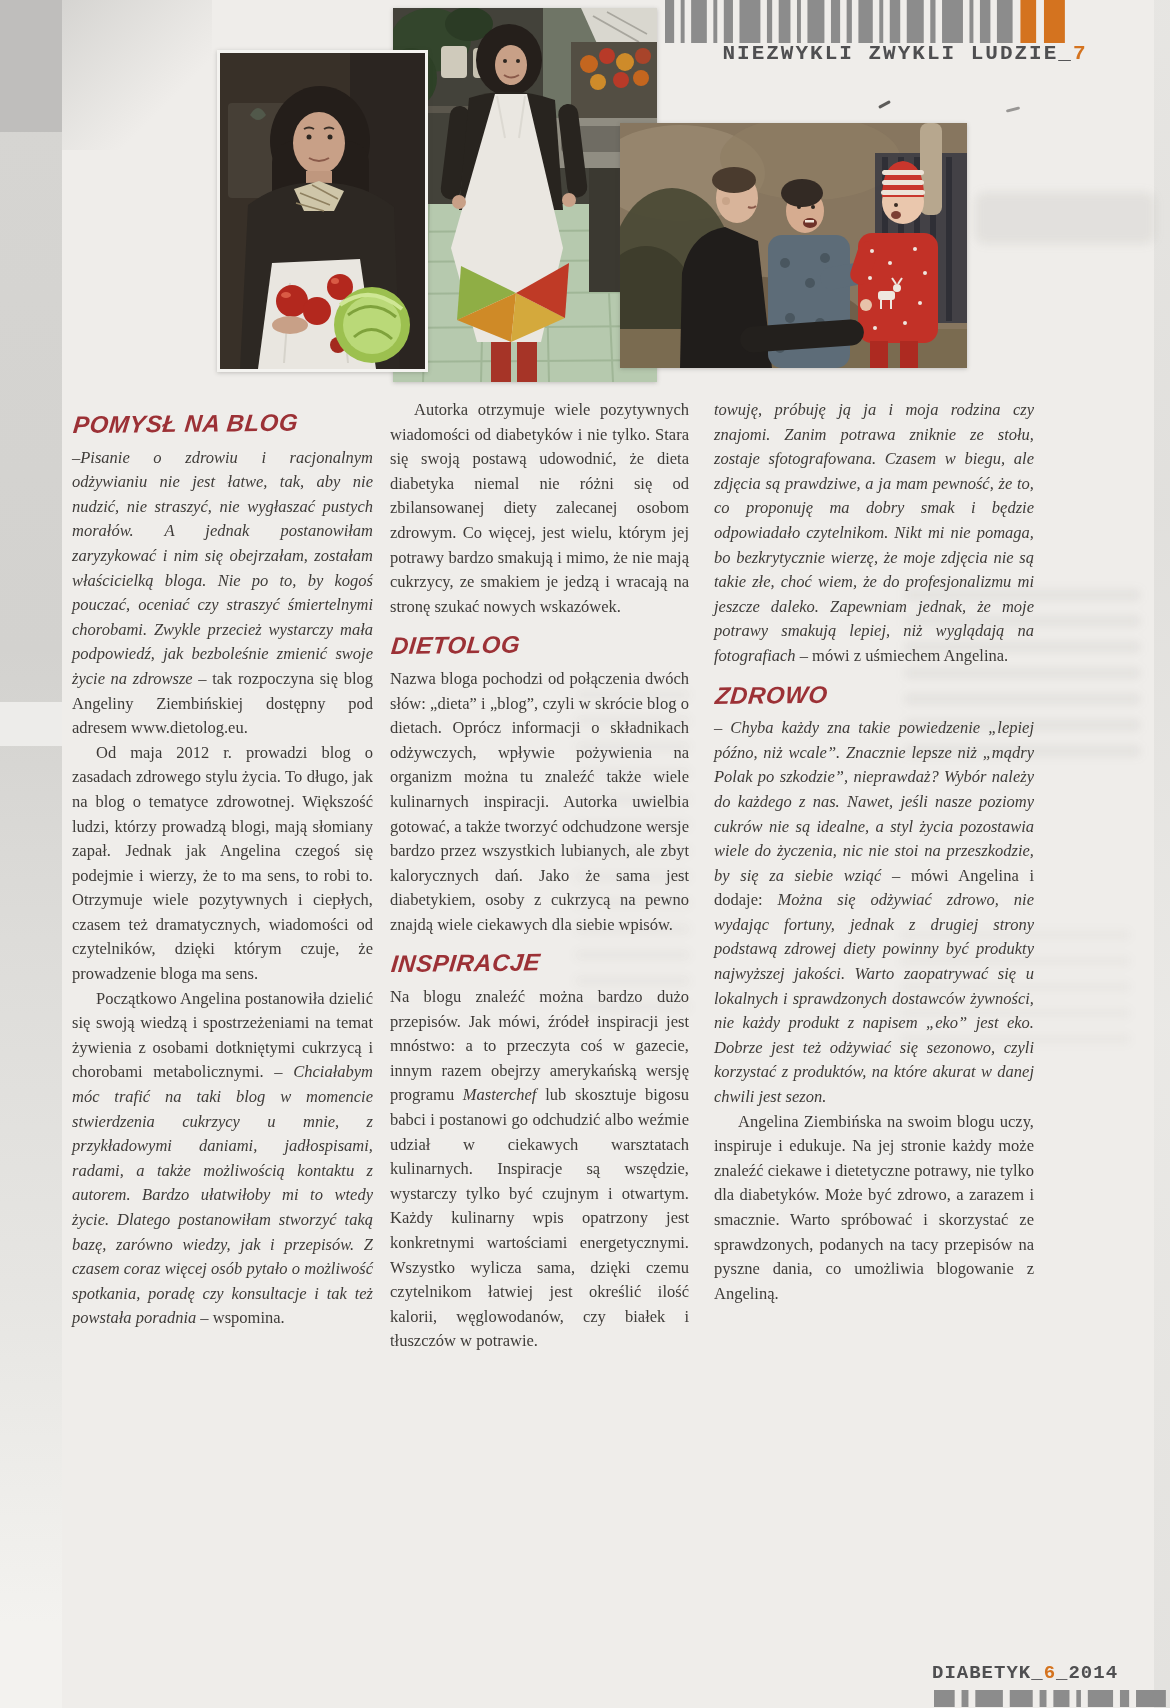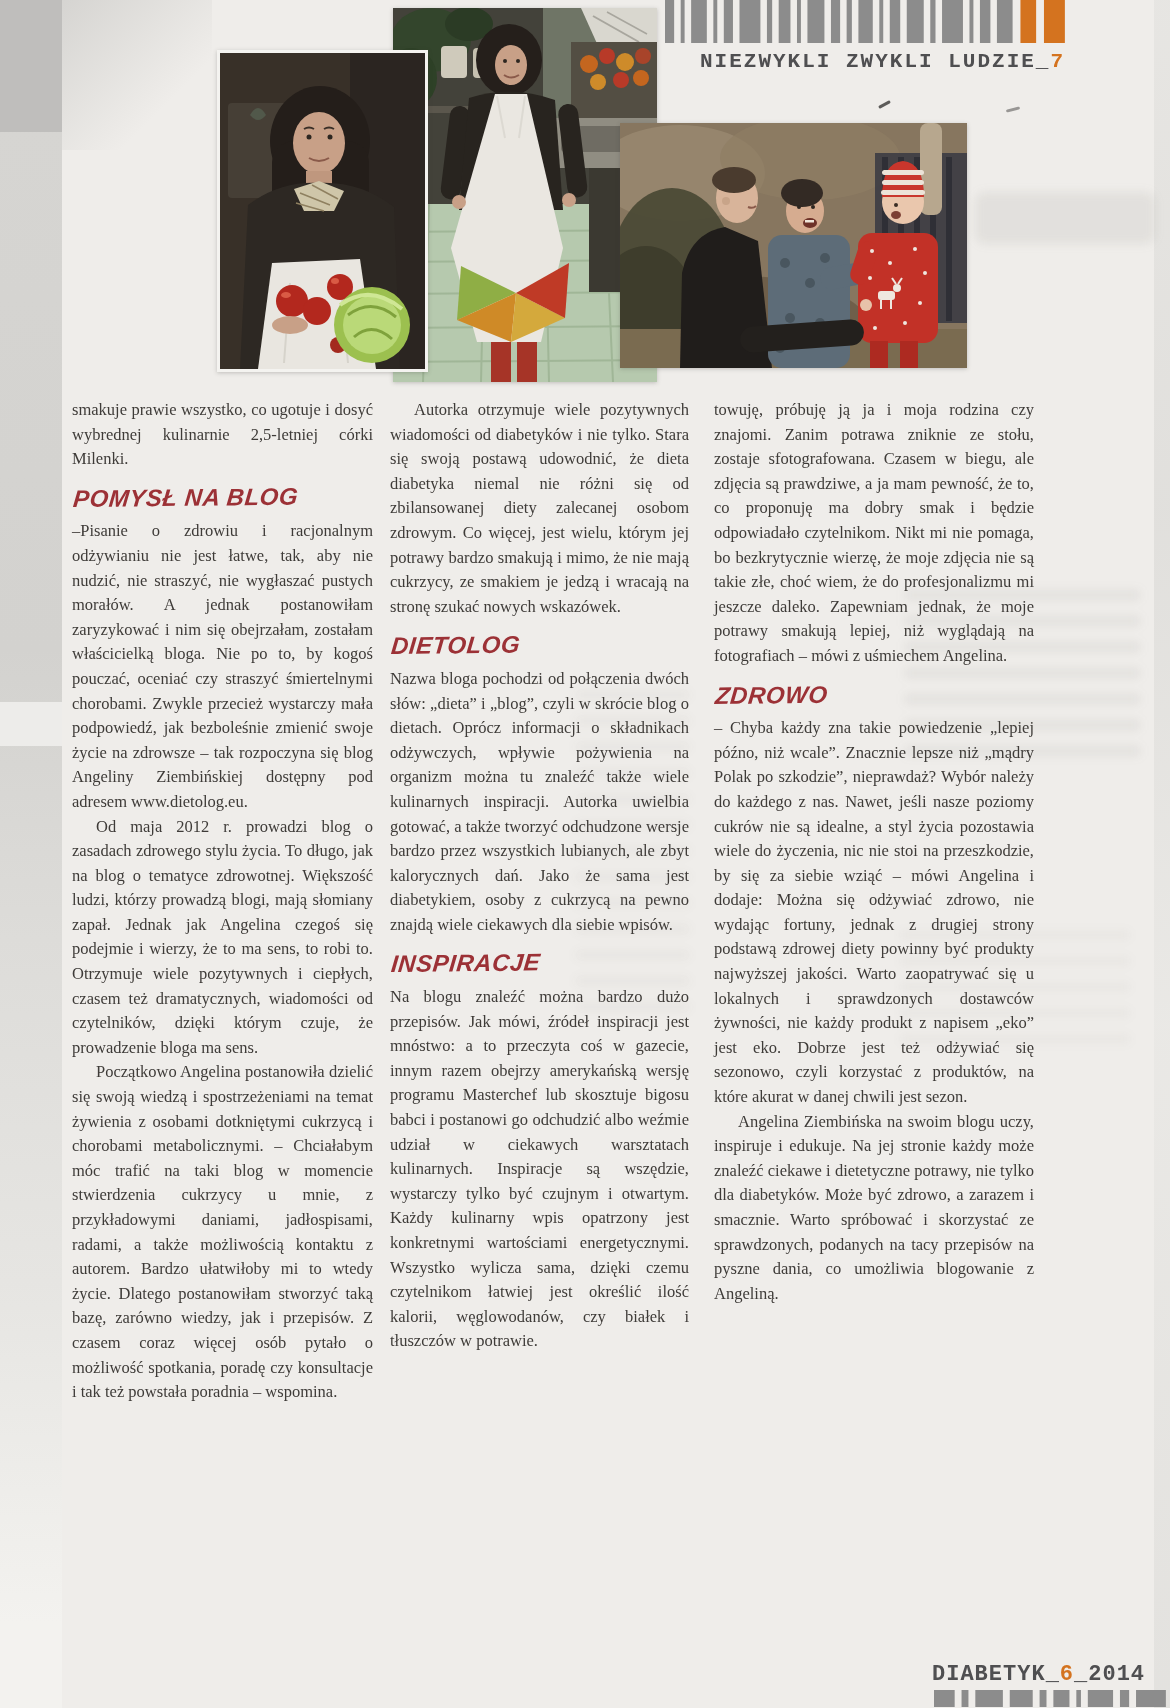--- a/index.html
+++ b/index.html
@@ -16,48 +16,48 @@
   .corner-haze{position:absolute;left:62px;top:0;width:150px;height:150px;
     background:linear-gradient(135deg,rgba(205,204,201,.75),rgba(205,204,201,0) 70%);}
   .edge-right{position:absolute;right:0;top:0;width:16px;height:1708px;
     background:linear-gradient(180deg,#e4e3e0 0%,#dcdbd8 30%,#e8e7e4 60%,#dfdedb 100%);opacity:.75;}
   
   .ghost{position:absolute;filter:blur(5px);pointer-events:none;}
   .ghost-lines{background:repeating-linear-gradient(180deg,rgba(110,108,104,.09) 0 10px,rgba(110,108,104,0) 10px 26px);}
   .ghost-blob{background:rgba(120,116,110,.10);border-radius:10px;}
   .scan-mark{position:absolute;background:#5d5c5a;border-radius:2px;}
   
-  .kicker{position:absolute;left:700px;top:50px;width:410px;
+  .kicker{position:absolute;left:700px;top:42px;width:410px;text-align:center;
     font-family:"Liberation Mono","DejaVu Sans Mono",monospace;font-weight:bold;
     font-size:21px;letter-spacing:2px;color:#4f4f51;white-space:nowrap;}
   .accent{color:var(--accent,#d4731f);}
   .barcode-top{position:absolute;left:665px;top:0;width:400px;height:33px;}
   .footer-issue{position:absolute;left:932px;top:1662px;
     font-family:"Liberation Mono","DejaVu Sans Mono",monospace;font-weight:bold;
-    font-size:22px;letter-spacing:1px;color:#4f4f51;white-space:nowrap;}
+    font-size:19px;letter-spacing:1px;color:#4f4f51;white-space:nowrap;}
   .barcode-bottom{position:absolute;left:934px;top:1690px;width:232px;height:18px;}
   
   .photo{position:absolute;box-shadow:0 1px 4px rgba(60,55,50,.25);}
   .photo svg{display:block;width:100%;height:100%;}
   .photo-1{left:217px;top:50px;width:211px;height:322px;border:3px solid #f4f3f0;box-sizing:border-box;}
   .photo-2{left:393px;top:8px;width:264px;height:374px;}
   .photo-3{left:620px;top:123px;width:347px;height:245px;}
   
   .col{position:absolute;top:398px;font-size:16.5px;line-height:24.6px;
     text-align:justify;color:#3e3b38;hyphens:auto;-webkit-hyphens:auto;}
   .col-1{left:72px;width:301px;}
   .col-2{left:390px;width:299px;}
   .col-3{left:714px;width:320px;}
   .col p{margin:0;}
   .col p.ind{text-indent:24px;}
   .sect{font-family:"Liberation Sans","DejaVu Sans",sans-serif;
     font-style:italic;font-weight:bold;color:var(--heading,#9c3136);
     font-size:24px;letter-spacing:.5px;margin:15px 0 8px 0;
     transform:skewX(-6deg) rotate(-.6deg);transform-origin:left bottom;white-space:nowrap;}
-  .it{}
+  .it{font-style:italic;}
   .rg{font-style:normal;}
 </style>
 </head>
 <body>
 
 <div class="page">
 
   <div class="edge-left"></div>
   <div class="edge-left-top"></div>
   <div class="edge-left-band"></div>
@@ -263,21 +263,20 @@
       <circle cx="276" cy="82" r="2" fill="#3a2d25"></circle>
       <ellipse cx="276" cy="92" rx="5" ry="4" fill="#7c4034"></ellipse>
       <rect x="120" y="200" width="124" height="26" rx="13" fill="#23201d" transform="rotate(-4 182 213)"></rect>
       <rect x="250" y="218" width="18" height="27" fill="#ad2a21"></rect>
       <rect x="280" y="218" width="18" height="27" fill="#ad2a21"></rect>
       <circle cx="246" cy="182" r="6" fill="#e7c3aa"></circle>
     </svg>
   </div>
 
   <div class="col col-1">
-    <p><span class="rg">smakuje prawie wszystko, co ugotuje i dosyć wybrednej kulinarnie 2,5-letniej córki Milenki.</span></p>
     <h3 class="sect">POMYSŁ NA BLOG</h3>
     <p><span class="it">–Pisanie o zdrowiu i racjonalnym odżywianiu nie jest łatwe, tak, aby nie nudzić, nie straszyć, nie wygłaszać pustych morałów. A jednak postanowiłam zaryzykować i nim się obejrzałam, zostałam właścicielką bloga. Nie po to, by kogoś pouczać, oceniać czy straszyć śmiertelnymi chorobami. Zwykle przecież wystarczy mała podpowiedź, jak bezboleśnie zmienić swoje życie na zdrowsze </span><span class="rg">– tak rozpoczyna się blog Angeliny Ziembińskiej dostępny pod adresem www.dietolog.eu.</span></p>
     <p class="ind"><span class="rg">Od maja 2012 r. prowadzi blog o zasadach zdrowego stylu życia. To długo, jak na blog o tematyce zdrowotnej. Większość ludzi, którzy prowadzą blogi, mają słomiany zapał. Jednak jak Angelina czegoś się podejmie i wierzy, że to ma sens, to robi to. Otrzymuje wiele pozytywnych i ciepłych, czasem też dramatycznych, wiadomości od czytelników, dzięki którym czuje, że prowadzenie bloga ma sens.</span></p>
     <p class="ind"><span class="rg">Początkowo Angelina postanowiła dzielić się swoją wiedzą i spostrzeżeniami na temat żywienia z osobami dotkniętymi cukrzycą i chorobami metabolicznymi. – </span><span class="it">Chciałabym móc trafić na taki blog w momencie stwierdzenia cukrzycy u mnie, z przykładowymi daniami, jadłospisami, radami, a także możliwością kontaktu z autorem. Bardzo ułatwiłoby mi to wtedy życie. Dlatego postanowiłam stworzyć taką bazę, zarówno wiedzy, jak i przepisów. Z czasem coraz więcej osób pytało o możliwość spotkania, poradę czy konsultacje i tak też powstała poradnia </span><span class="rg">– wspomina.</span></p>
   </div>
 
   <div class="col col-2">
     <p class="ind"><span class="rg">Autorka otrzymuje wiele pozytywnych wiadomości od diabetyków i nie tylko. Stara się swoją postawą udowodnić, że dieta diabetyka niemal nie różni się od zbilansowanej diety zalecanej osobom zdrowym. Co więcej, jest wielu, którym jej potrawy bardzo smakują i mimo, że nie mają cukrzycy, ze smakiem je jedzą i wracają na stronę szukać nowych wskazówek.</span></p>
     <h3 class="sect">DIETOLOG</h3>
     <p><span class="rg">Nazwa bloga pochodzi od połączenia dwóch słów: „dieta” i „blog”, czyli w skrócie blog o dietach. Oprócz informacji o składnikach odżywczych, wpływie pożywienia na organizm można tu znaleźć także wiele kulinarnych inspiracji. Autorka uwielbia gotować, a także tworzyć odchudzone wersje bardzo przez wszystkich lubianych, ale zbyt kalorycznych dań. Jako że sama jest diabetykiem, osoby z cukrzycą na pewno znajdą wiele ciekawych dla siebie wpisów.</span></p>

